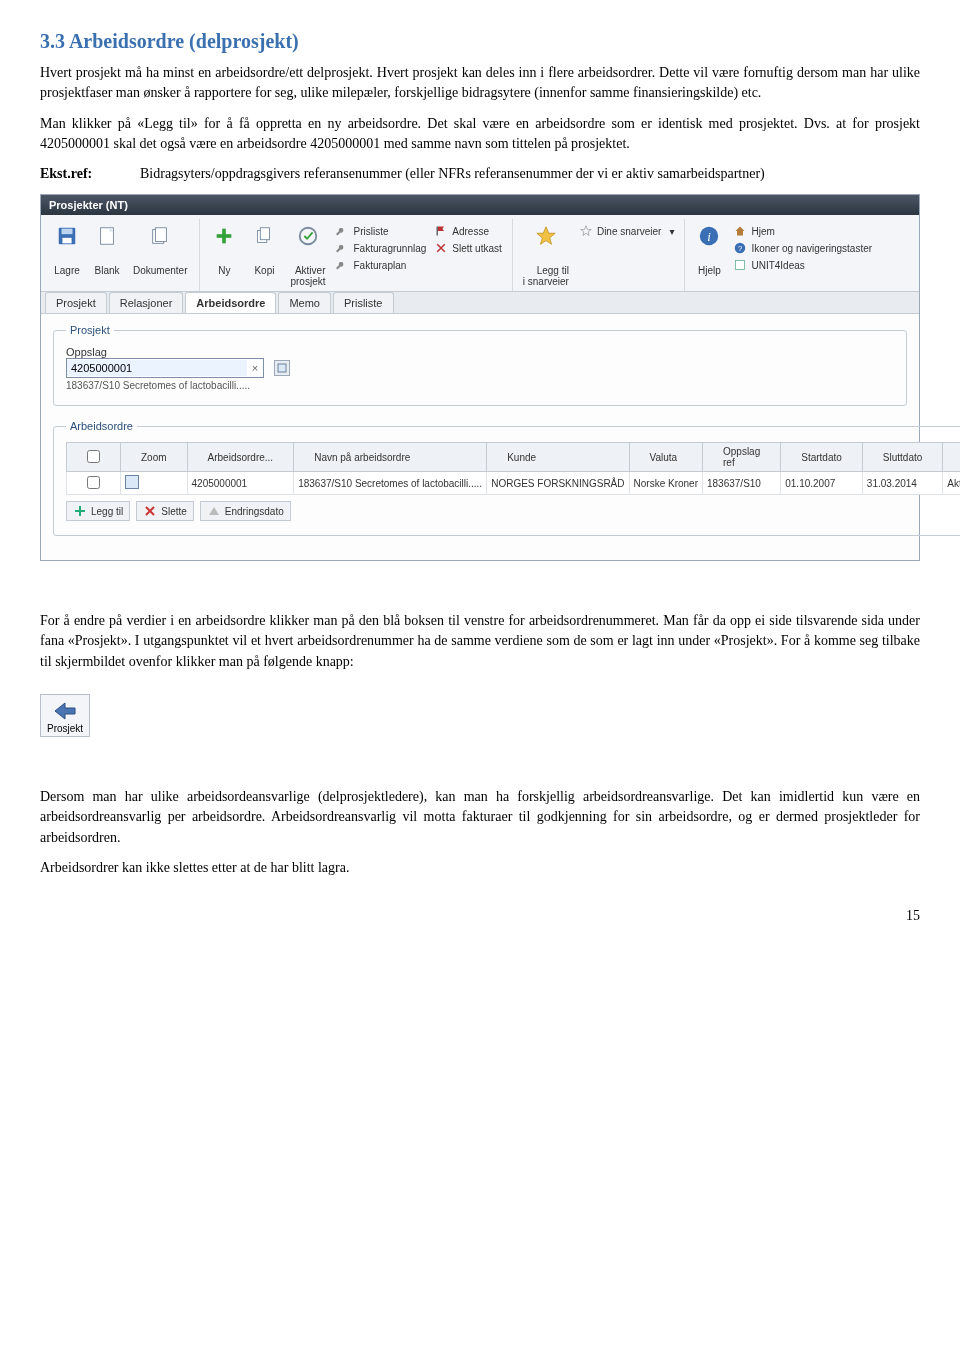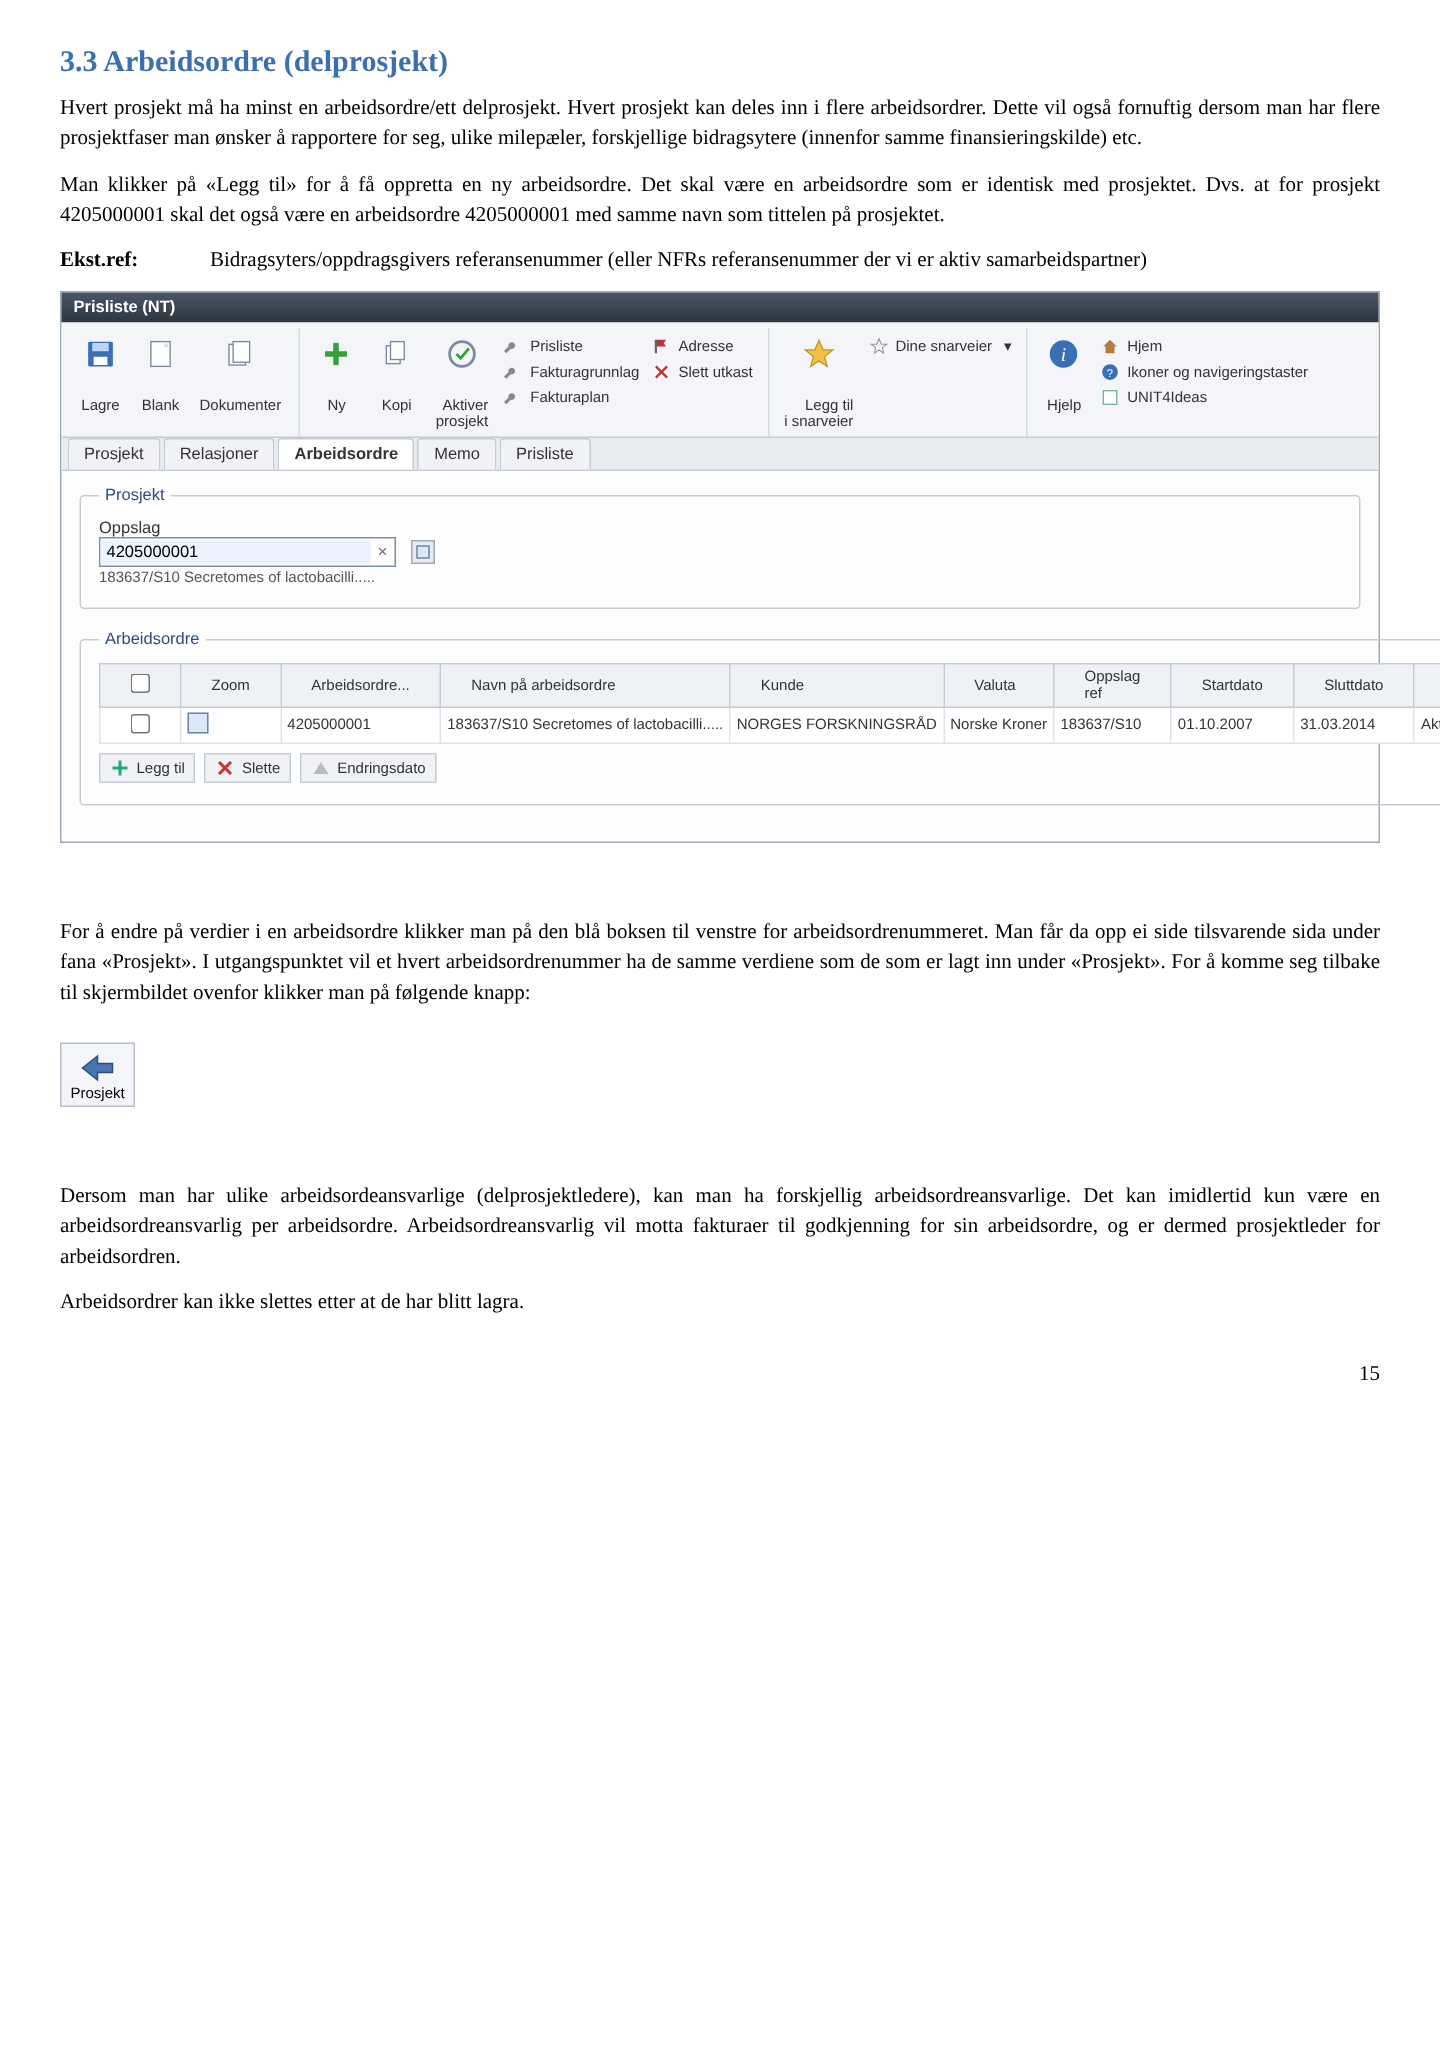--- a/index.html
+++ b/index.html
@@ -56,31 +56,31 @@
 <body>
 
 
 
 <h2 class="section-title">
   <span class="num">3.3</span>
   <span class="sub">Arbeidsordre</span>
   <span class="paren">(delprosjekt)</span>
 </h2>
 
-<p class="justify">Hvert prosjekt må ha minst en arbeidsordre/ett delprosjekt. Hvert prosjekt kan deles inn i flere arbeidsordrer. Dette vil også fornuftig dersom man har flere prosjektfaser man ønsker å rapportere for seg, ulike milepæler, forskjellige bidragsytere (innenfor samme finansieringskilde) etc.</p>
+<p class="justify">Hvert prosjekt må ha minst en arbeidsordre/ett delprosjekt. Hvert prosjekt kan deles inn i flere arbeidsordrer. Dette vil være fornuftig dersom man har ulike prosjektfaser man ønsker å rapportere for seg, ulike milepæler, forskjellige bidragsytere (innenfor samme finansieringskilde) etc.</p>
 <p class="justify">Man klikker på «Legg til» for å få oppretta en ny arbeidsordre. Det skal være en arbeidsordre som er identisk med prosjektet. Dvs. at for prosjekt 4205000001 skal det også være en arbeidsordre 4205000001 med samme navn som tittelen på prosjektet.</p>
 
 <div class="label-line">
   <div class="lbl">Ekst.ref:</div>
   <div class="txt">Bidragsyters/oppdragsgivers referansenummer (eller NFRs referansenummer der vi er aktiv samarbeidspartner)</div>
 </div>
 
 
 <div class="app-window">
-  <div class="app-titlebar">Prisliste (NT)</div>
+  <div class="app-titlebar">Prosjekter (NT)</div>
 
   <div class="ribbon">
 
     <div class="rgroup">
       <div class="rbtn">
         <span class="ricon">
             <svg viewBox="0 0 24 24">
               <rect x="3" y="3" width="18" height="18" rx="1" fill="#3b6fb5"></rect>
               <rect x="6" y="4" width="12" height="6" fill="#bcd4ef"></rect>
               <rect x="7" y="14" width="10" height="6" fill="#fff"></rect>

